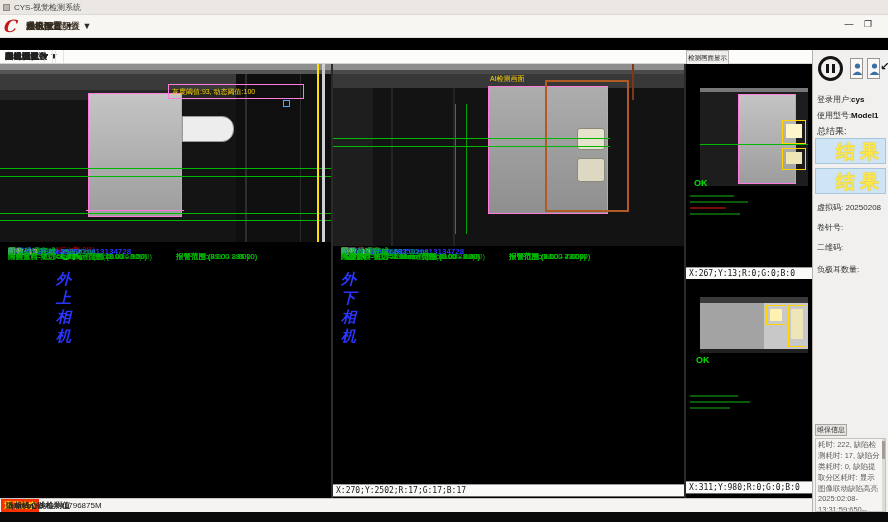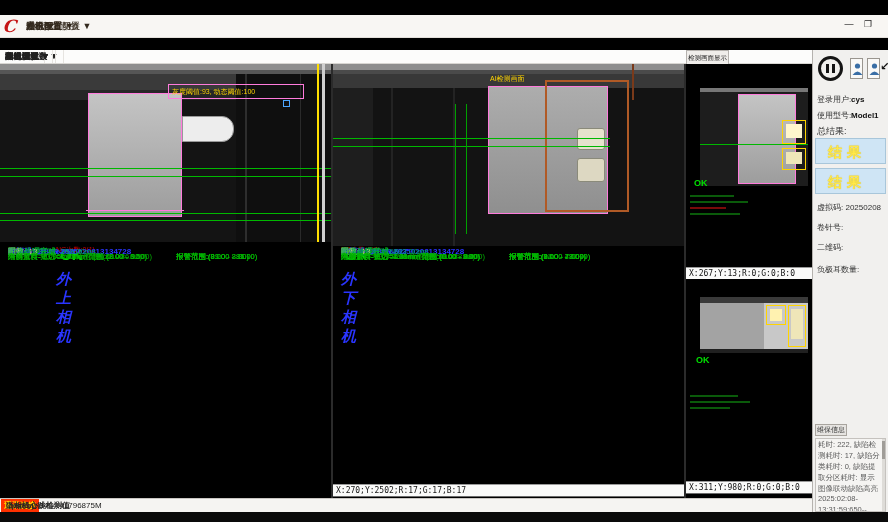--- a/index.html
+++ b/index.html
@@ -80,21 +80,21 @@
   .pausebtn{left:5px;top:6px;width:25px;height:25px;border:3px solid #141414;border-radius:50%;background:#f1f0ee;}
   .pausebtn i{position:absolute;top:5px;width:3px;height:9px;background:#141414;}
   .pausebtn i.p1{left:5px;} .pausebtn i.p2{left:11px;}
   .sbtn{top:8px;width:13px;height:21px;border:1px solid #9a968f;background:#faf9f7;}
   .sbtn svg{position:absolute;left:1px;top:3px;}
   .sbtn1{left:37px;} .sbtn2{left:54px;}
   .sb-arrow{left:67px;top:10px;font-size:11px;font-weight:bold;color:#111;}
   .sb-row{left:4px;width:70px;height:11px;font-size:8px;color:#333;line-height:11px;white-space:nowrap;}
   .sb-val{position:absolute;left:34px;top:0;color:#111;font-weight:bold;}
   .resbox{left:2px;width:71px;height:26px;background:#cfe5f5;border:1px solid #a8c6da;
-          color:#ffe84a;font-weight:bold;font-size:14px;letter-spacing:5px;line-height:26px;padding-left:12px;
+          color:#ffe84a;font-weight:bold;font-size:19px;letter-spacing:5px;line-height:26px;padding-left:20px;
           text-shadow:0 0 1px #c8a800;}
   .logtabs{left:2px;top:374px;width:72px;height:12px;white-space:nowrap;}
   .logtabs span{position:static;display:inline-block;font-size:7px;color:#333;background:#e6e4e1;
                 border:1px solid #a8a49e;padding:0 1px;margin-right:1px;line-height:10px;}
   .logtabs span.active{background:#fbfaf8;}
   .logarea{left:2px;top:388px;width:71px;height:74px;background:#f5f4f2;border:1px solid #c5c2be;
            font-size:7.5px;color:#5a5a5a;line-height:1.45;padding:1px 5px 1px 2px;overflow:hidden;}
   .logscroll{right:0;top:0;left:auto;width:3px;height:72px;background:#dedcd8;}
   .logthumb{left:0;top:2px;width:3px;height:18px;background:#a09d98;}
 
@@ -106,20 +106,24 @@
   .badge.yel{background:#ffff00;color:#d03000;}
   .badge.red{background:#ff3000;color:#ffee00;}
   .stx{color:#222;margin-left:6px;}
   .footer{left:0;top:512px;width:888px;height:10px;background:#0a0a0a;}
 </style>
 </head>
 <body>
 
 <div id="app">
 
+  <div class="titlebar">
+    <span class="ticon"></span>
+    <span class="ttext">CYS-视觉检测系统</span>
+  </div>
 
   <div class="menubar">
     <span class="logo">C</span>
     <span class="menu-items">
       <span>点检设置</span>
       <span>相机配置</span>
       <span>通讯配置</span>
       <span>IO卡配置 ▼</span>
       <span>光源控制配置 ▼</span>
       <span>查看 ▼</span>

